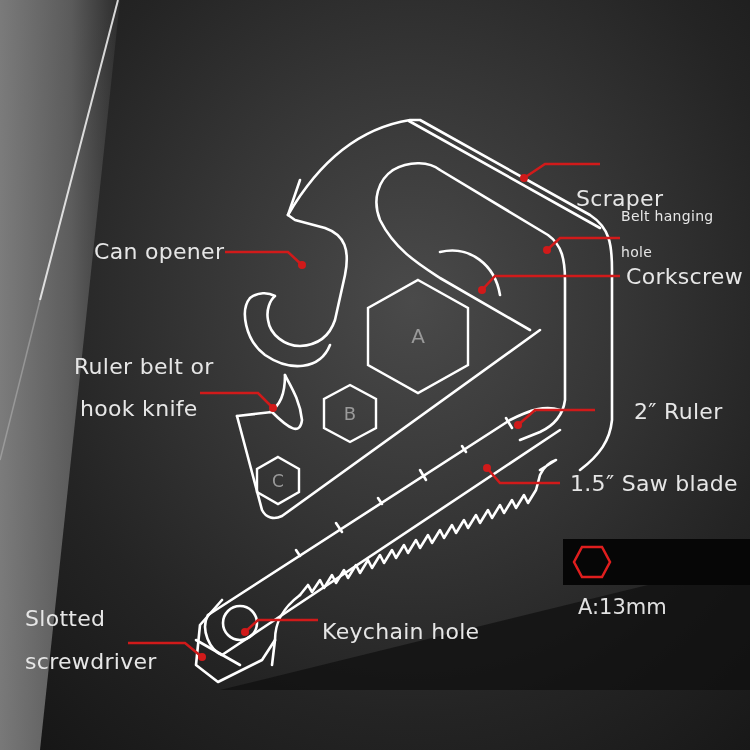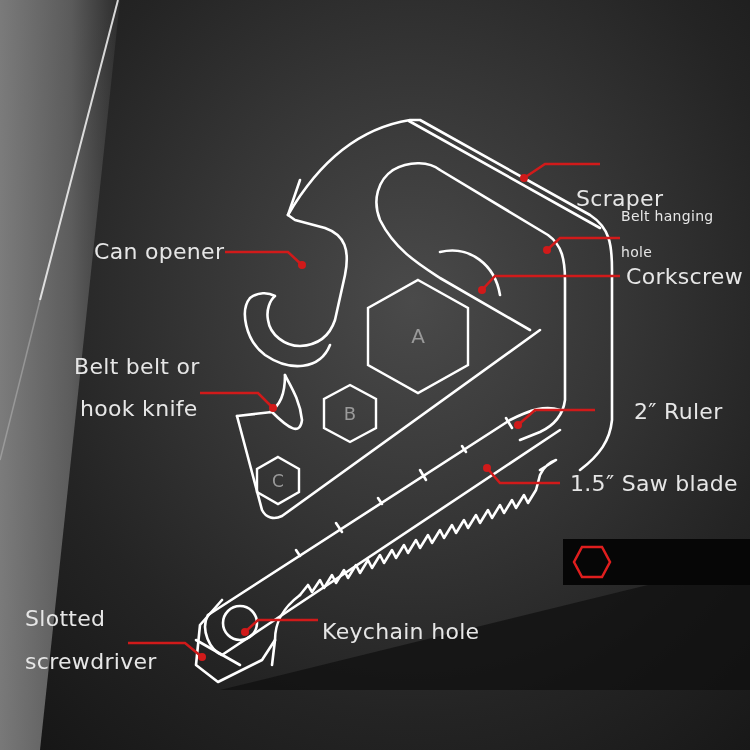--- a/index.html
+++ b/index.html
@@ -114,26 +114,27 @@
     <circle cx="202" cy="657" r="4"></circle>
     <circle cx="245" cy="632" r="4"></circle>
   </g>
 </svg>
 
 <div class="label" style="left:576px;top:154px;margin-top:34px;">Scraper</div>
 <div class="label small" style="left:621px;top:209px;">Belt hanging</div>
 <div class="label small" style="left:621px;top:245px;">hole</div>
 <div class="label" style="left:626px;top:266px;">Corkscrew</div>
 <div class="label" style="left:94px;top:241px;">Can opener</div>
-<div class="label" style="left:74px;top:356px;">Belt belt or</div>
+<div class="label" style="left:74px;top:356px;">Ruler belt or</div>
 <div class="label" style="left:80px;top:398px;">hook knife</div>
 <div class="label" style="left:602px;top:401px;margin-left:32px;">2″ Ruler</div>
 <div class="label" style="left:570px;top:473px;">1.5″ Saw blade</div>
 <div class="label" style="left:25px;top:608px;">Slotted</div>
 <div class="label" style="left:25px;top:651px;">screwdriver</div>
 <div class="label" style="left:322px;top:609px;margin-top:12px;">Keychain hole</div>
 
 <div class="legend-bar"></div>
 <svg class="legend-hex" width="40" height="36">
   <polygon points="10,3 30,3 38,18 30,33 10,33 2,18" fill="none" stroke="#e01e1e" stroke-width="2.5"></polygon>
 </svg>
 <div class="sizes">
+  <div>A:13mm</div>
 </div>
 
 </body></html>

